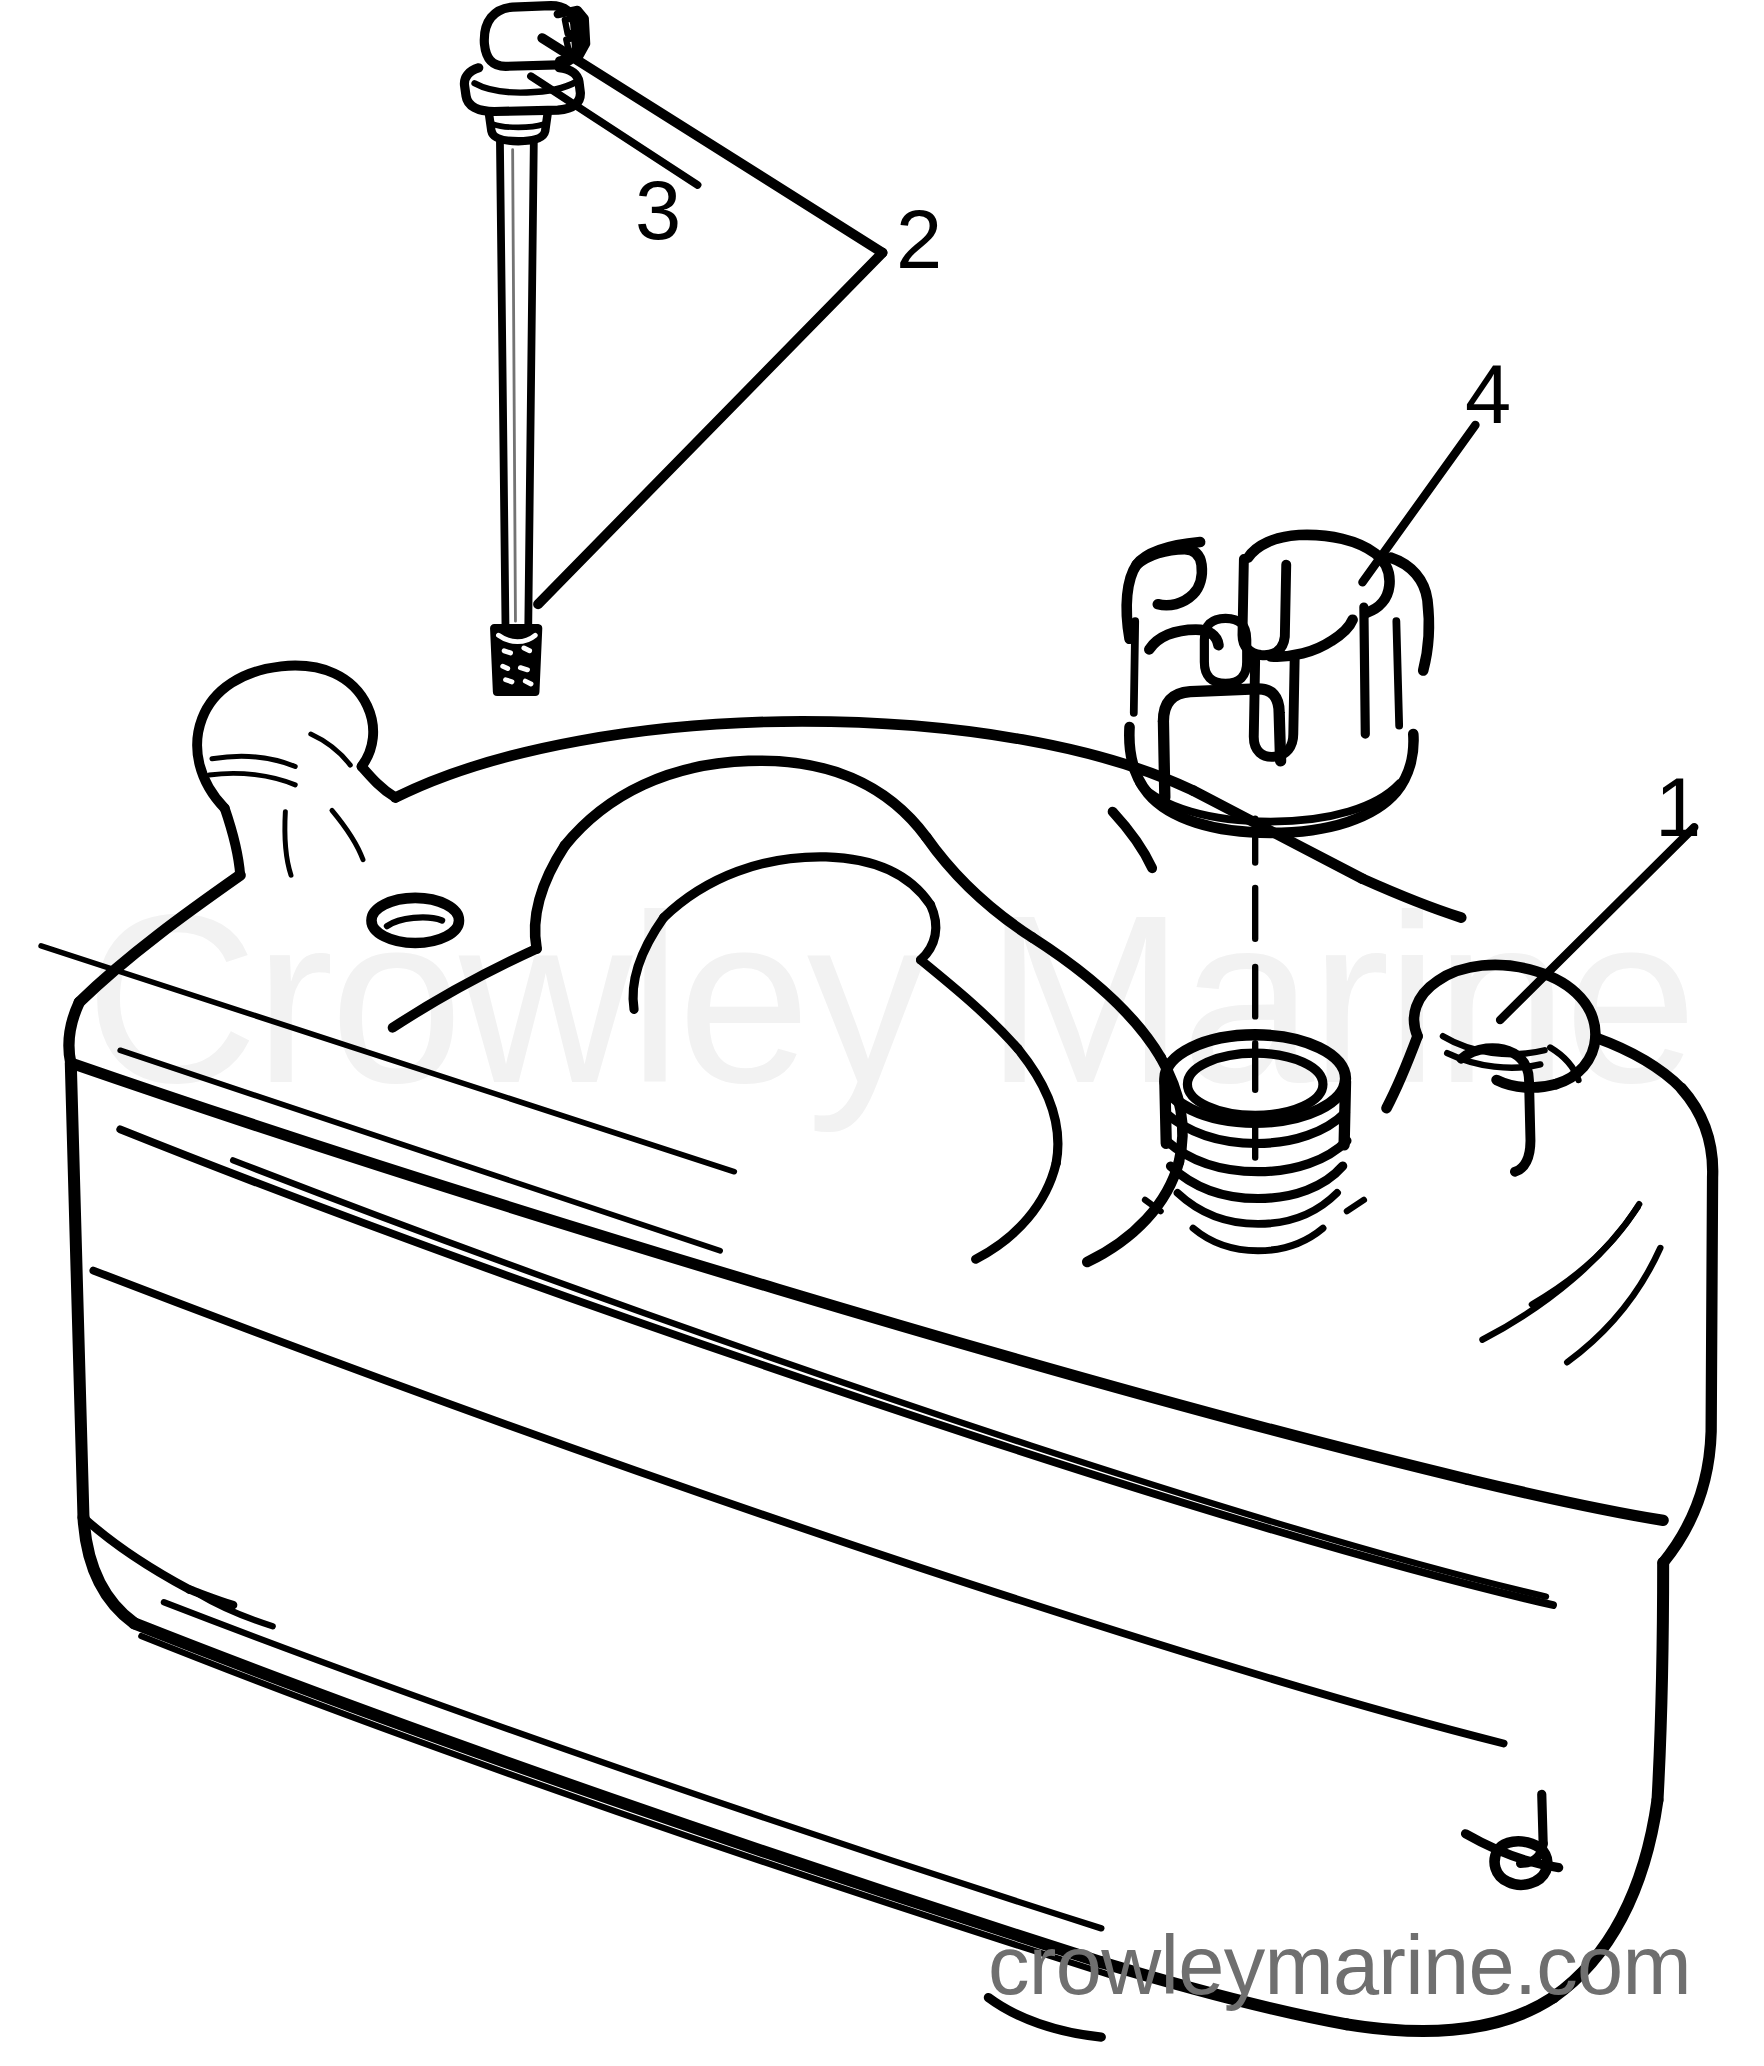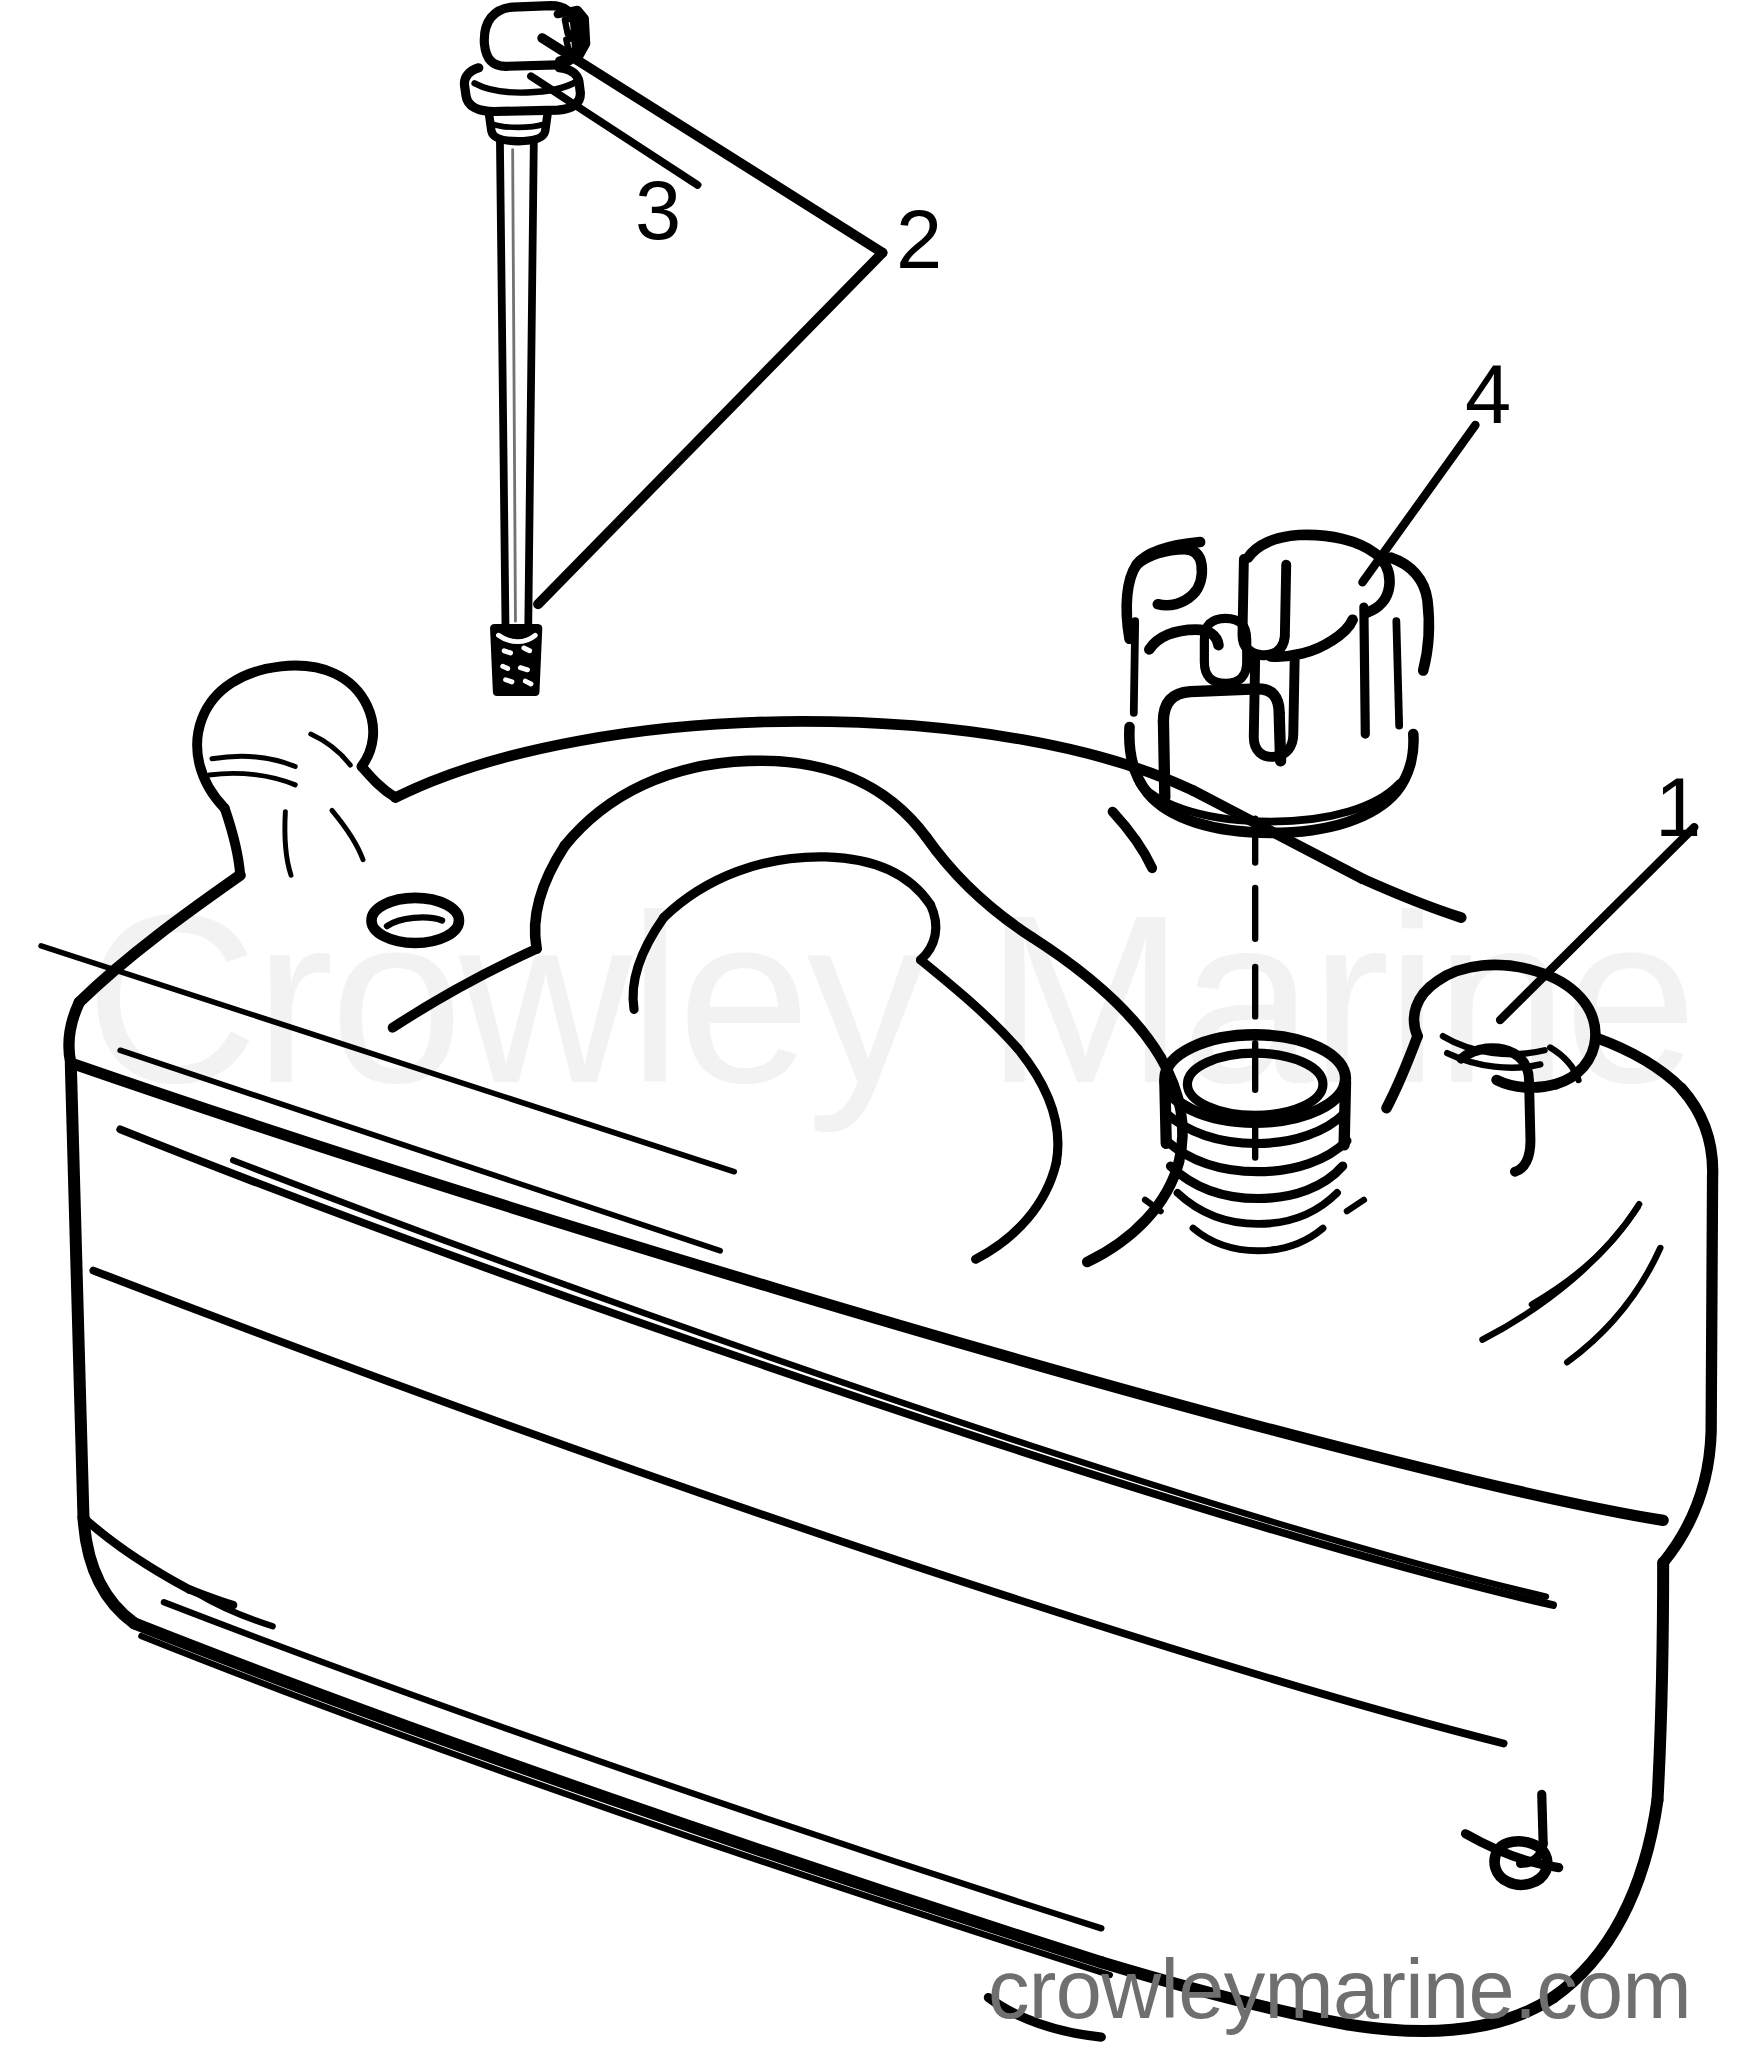--- a/index.html
+++ b/index.html
@@ -26,21 +26,20 @@
   .wm-url{
     position:absolute;
     left:988px; top:1924px;
     font-size:83px;
     line-height:1;
     color:#6f6f6f;
     letter-spacing:-0.7px;
     white-space:nowrap;
     user-select:none;
     pointer-events:none;
-    margin-top:24px;
   }
   .callout{
     position:absolute;
     font-size:83px;
     line-height:1;
     color:#000000;
     font-weight:400;
     white-space:nowrap;
     user-select:none;
   }

